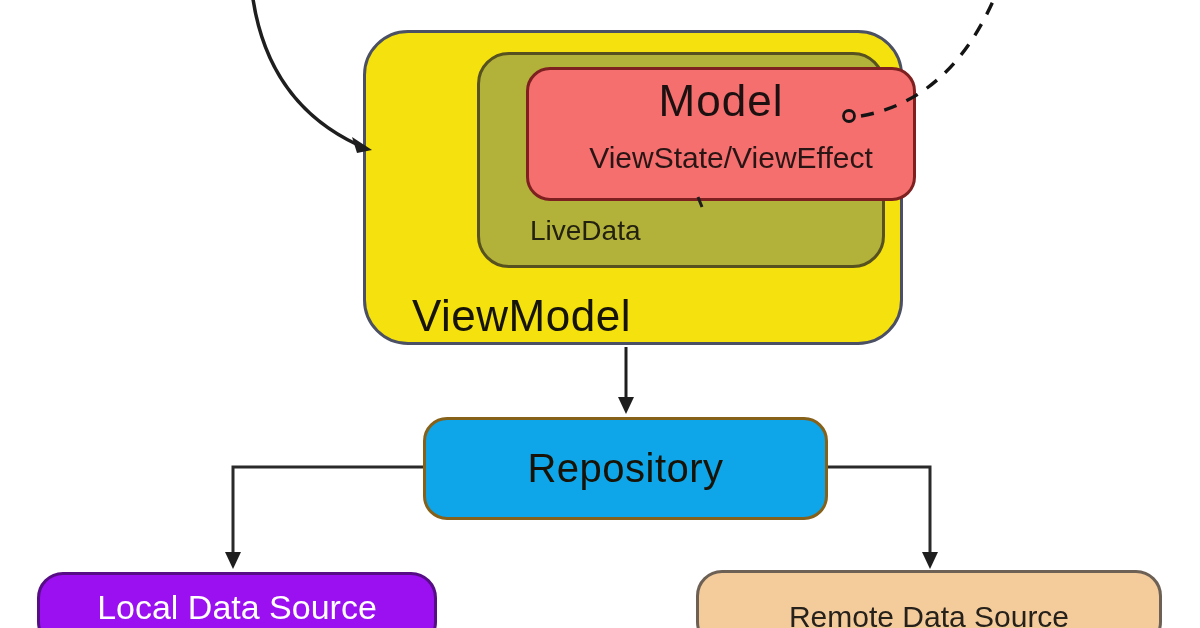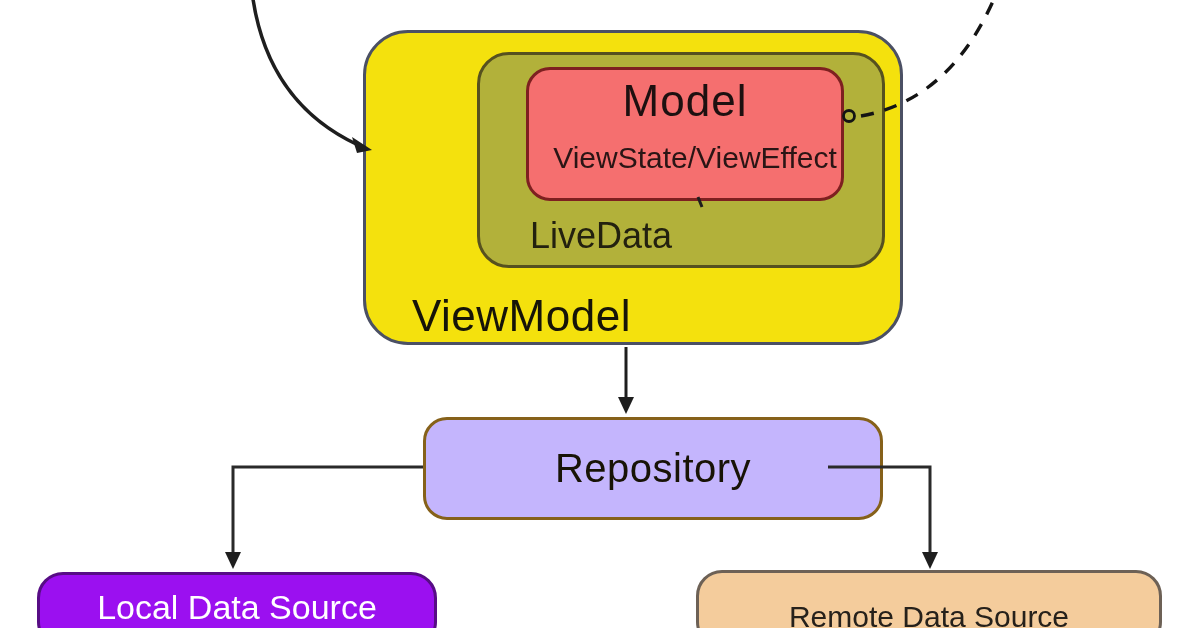--- a/index.html
+++ b/index.html
@@ -41,28 +41,28 @@
   .livedata-box {
     left: 477px; top: 52px;
     width: 408px; height: 216px;
     background: #b2b13a;
     border: 3px solid #56511f;
     border-radius: 32px;
   }
   .livedata-label {
     position: absolute;
     left: 50px; top: 160px;
-    font-size: 36px;
+    font-size: 28px;
     color: #23210f;
     white-space: nowrap;
   }
   
   .model-box {
     left: 526px; top: 67px;
-    width: 318px; height: 134px;
+    width: 390px; height: 134px;
     background: #f56f6f;
     border: 3px solid #7e2020;
     border-radius: 24px;
     display: flex;
     flex-direction: column;
     align-items: center;
     padding-top: 5px;
   }
   .model-title {
     font-size: 44px;
@@ -74,22 +74,22 @@
     font-size: 30px;
     line-height: 34px;
     margin-top: 14px;
     color: #2a1515;
     white-space: nowrap;
     margin-left: 20px;
   }
   
   .repository-box {
     left: 423px; top: 417px;
-    width: 460px; height: 103px;
-    background: #c4b5fd;
+    width: 405px; height: 103px;
+    background: #0ea5e9;
     border: 3px solid #86611a;
     border-radius: 24px;
     display: flex;
     align-items: center;
     justify-content: center;
   }
   .repository-label {
     font-size: 40px;
     color: #181306;
     letter-spacing: 0.5px;

